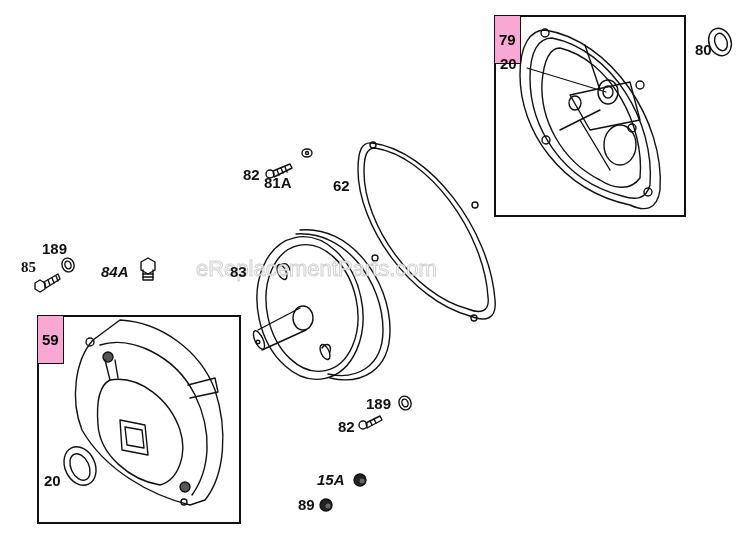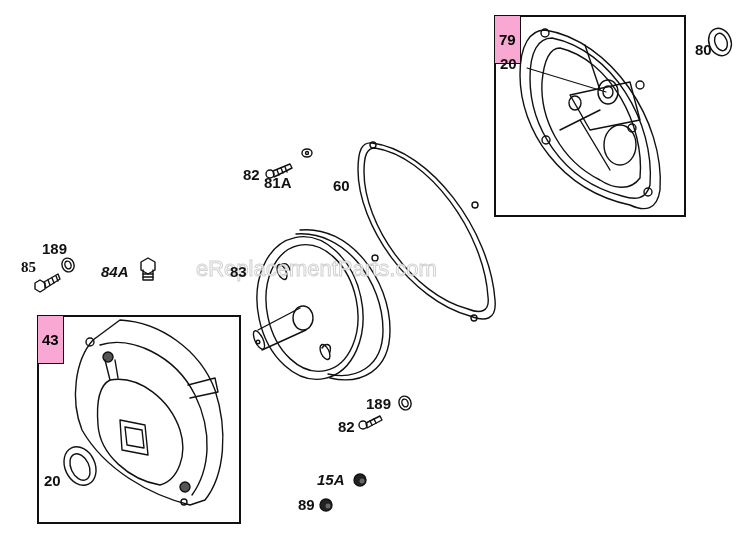--- a/index.html
+++ b/index.html
@@ -130,29 +130,29 @@
     <g>
       <circle cx="326" cy="505" r="6" fill="#222"></circle>
       <circle cx="328" cy="506" r="2.5" fill="#666" stroke="none"></circle>
     </g>
   </svg>
 
   <div class="callout-box" style="left:494px;top:15px;width:188px;height:198px;"></div>
   <div class="boxlbl" style="left:494px;top:15px;">79</div>
 
   <div class="callout-box" style="left:37px;top:315px;width:200px;height:205px;"></div>
-  <div class="boxlbl" style="left:37px;top:315px;">43</div>
+  <div class="boxlbl" style="left:37px;top:315px;">59</div>
 
   <div class="watermark">eReplacementParts.com</div>
 
   <span class="lbl" style="left:500px;top:56px;">20</span>
   <span class="lbl" style="left:687px;top:42px;padding-left:8px;">80</span>
   <span class="lbl" style="left:264px;top:143px;margin-top:32px;">81A</span>
   <span class="lbl" style="left:243px;top:167px;">82</span>
-  <span class="lbl" style="left:333px;top:178px;">60</span>
+  <span class="lbl" style="left:333px;top:178px;">62</span>
   <span class="lbl" style="left:42px;top:241px;">189</span>
   <span class="lbl" style="left:21px;top:260px;font-family:Liberation Serif, serif;">85</span>
   <span class="lbl" style="left:101px;top:264px;font-style:italic;">84A</span>
   <span class="lbl" style="left:230px;top:264px;">83</span>
   <span class="lbl" style="left:44px;top:473px;">20</span>
   <span class="lbl" style="left:366px;top:396px;">189</span>
   <span class="lbl" style="left:338px;top:419px;">82</span>
   <span class="lbl" style="left:317px;top:472px;font-style:italic;">15A</span>
   <span class="lbl" style="left:298px;top:497px;text-align:right;">89</span>
 </div>

